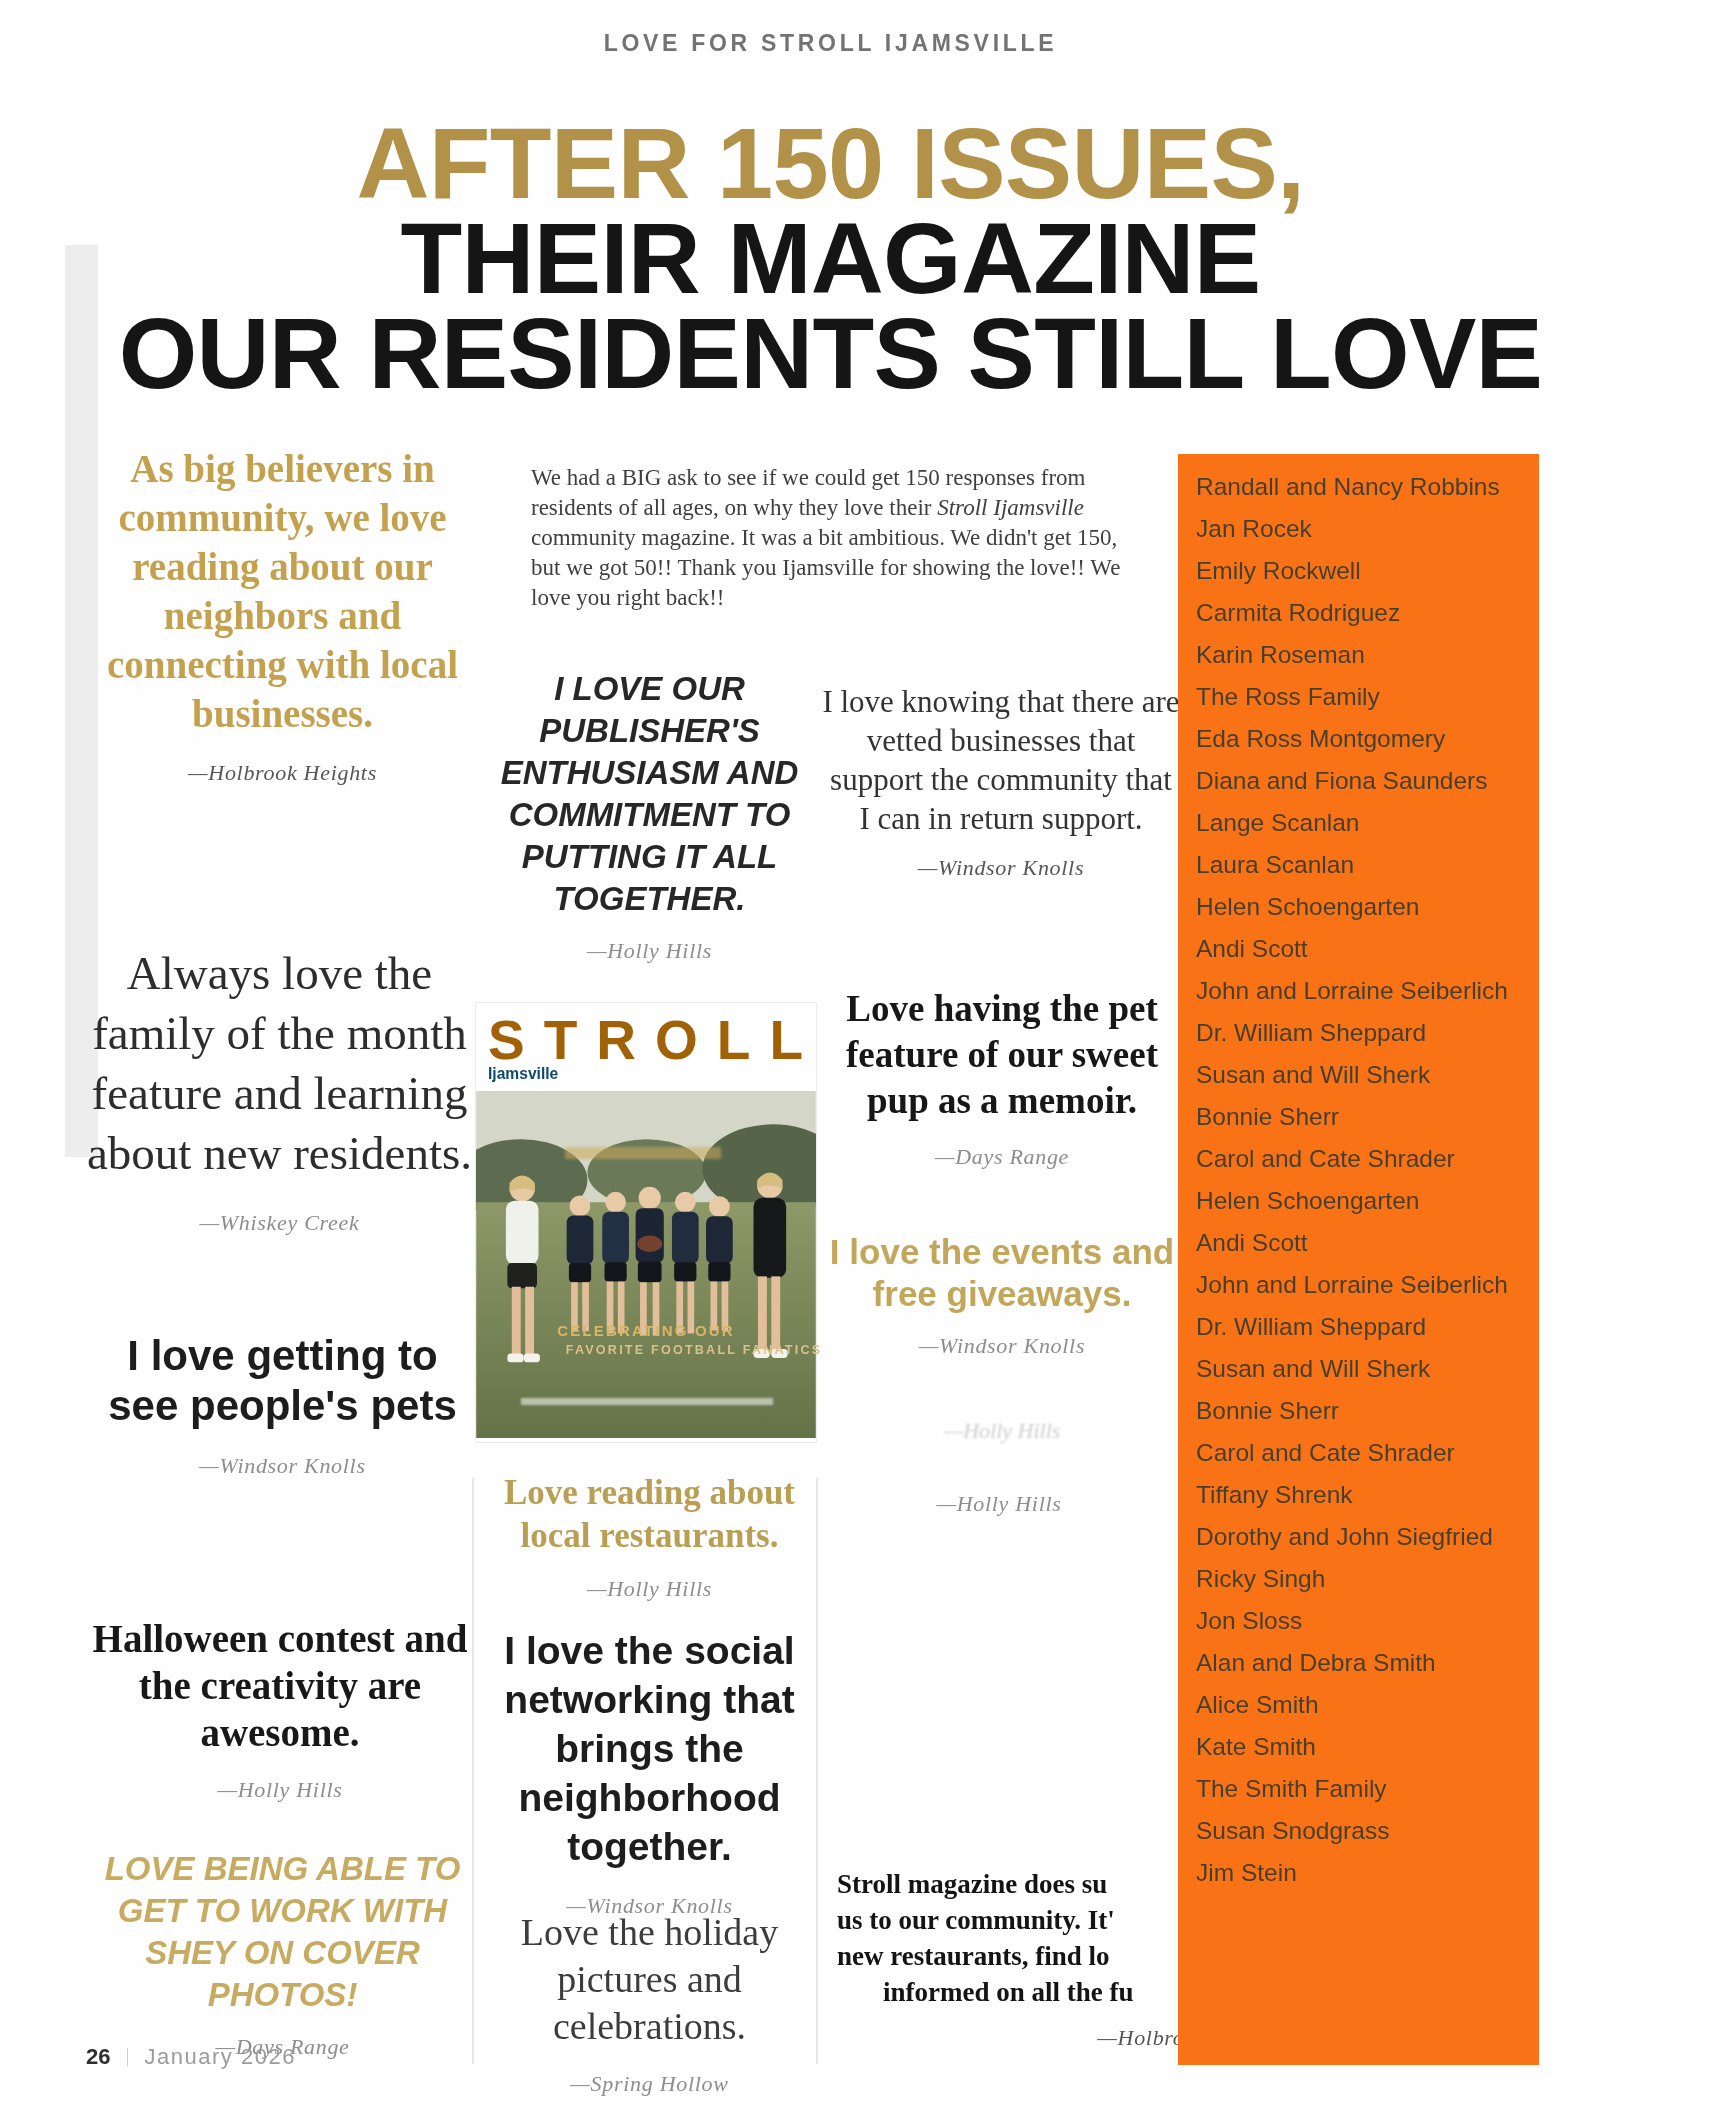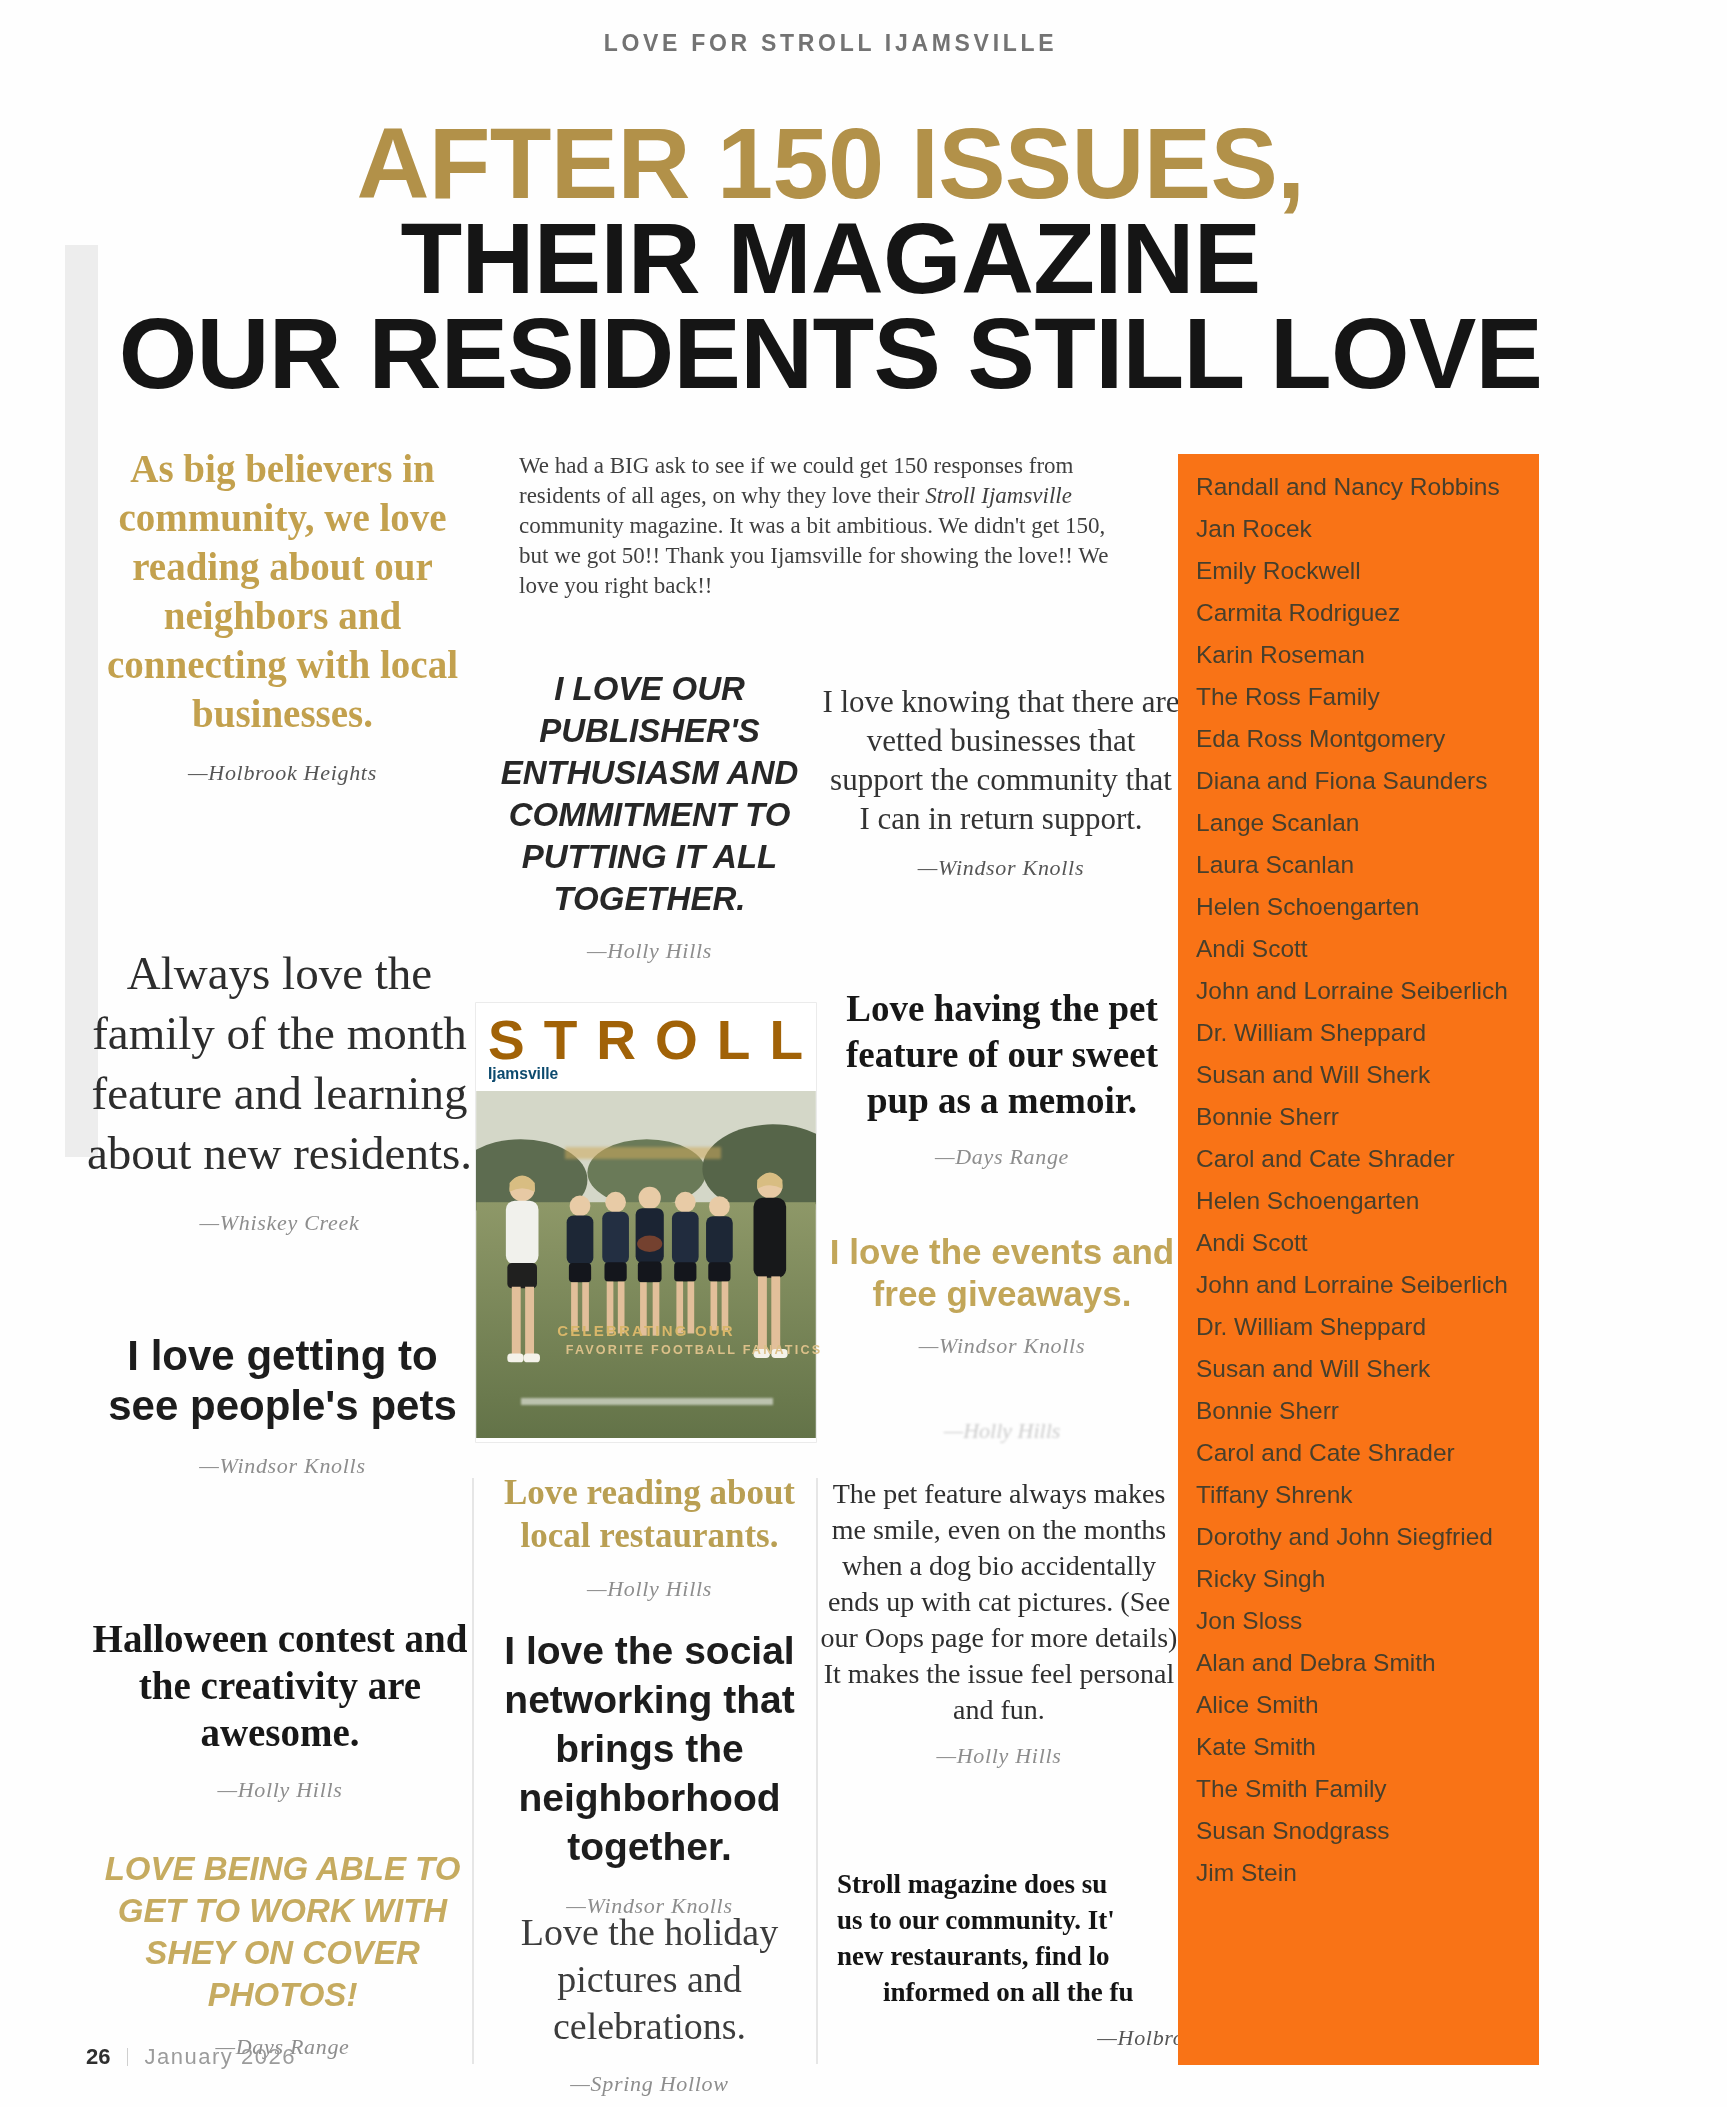--- a/index.html
+++ b/index.html
@@ -10,21 +10,21 @@
   
   .kicker{position:absolute;top:30px;left:0;width:1661px;text-align:center;
           font-family:"Liberation Sans",sans-serif;font-weight:bold;font-size:23px;
           letter-spacing:3.7px;color:#737373;}
   .title{position:absolute;top:116px;left:0;width:1661px;text-align:center;
          font-family:"Liberation Sans",sans-serif;font-weight:bold;line-height:95px;
          letter-spacing:-0.7px;}
   .title .t1{font-size:101px;color:#b29149;}
   .title .t2{font-size:101px;color:#151515;}
   
-  .intro{position:absolute;left:519px;top:451px;width:605px;margin:0;
+  .intro{position:absolute;left:519px;top:451px;width:605px;margin:12px;
          font-size:23px;line-height:30px;color:#3f3f3f;text-align:left;}
   .intro em{font-style:italic;}
   
   .q{position:absolute;text-align:center;}
   .attr{font-family:"Liberation Serif",serif;font-style:italic;font-weight:normal;
         font-size:22px;color:#555;margin-top:10.4px;letter-spacing:0.7px;}
   .attr.lt{color:#8d8d8d;}
   .q-believers{left:95px;top:444px;width:375px;font-weight:bold;font-size:39px;line-height:49px;color:#c3a14e;}
   .q-family{left:86px;top:943px;width:387px;font-size:47px;line-height:60px;color:#2d2d2d;}
   .q-pets{left:95px;top:1331px;width:375px;font-family:"Liberation Sans",sans-serif;font-weight:bold;
@@ -234,21 +234,20 @@
   <div class="q q-memoir">
     <div>Love having the pet feature of our sweet pup as a memoir.</div>
     <div class="attr lt">—Days Range</div>
   </div>
   <div class="q q-giveaways">
     <div>I love the events and free giveaways.</div>
     <div class="attr lt">—Windsor Knolls</div>
   </div>
   <div class="q q-faded">—Holly Hills</div>
   <div class="q q-smile">
-    <div>The pet feature always makes me smile, even on the months when a dog bio accidentally ends up with cat pictures. (See our Oops page for more details) It makes the issue feel personal and fun.</div>
     <div class="attr lt">—Holly Hills</div>
   </div>
   <div class="q q-frag">
     <div id="stroll-frags">
         <div class="frag-line">Stroll magazine does su</div>
         <div class="frag-line">us to our community. It'</div>
         <div class="frag-line">new restaurants, find lo</div>
         <div class="frag-line">informed on all the fu</div>
       </div>
     <div class="attr">—Holbro</div>

